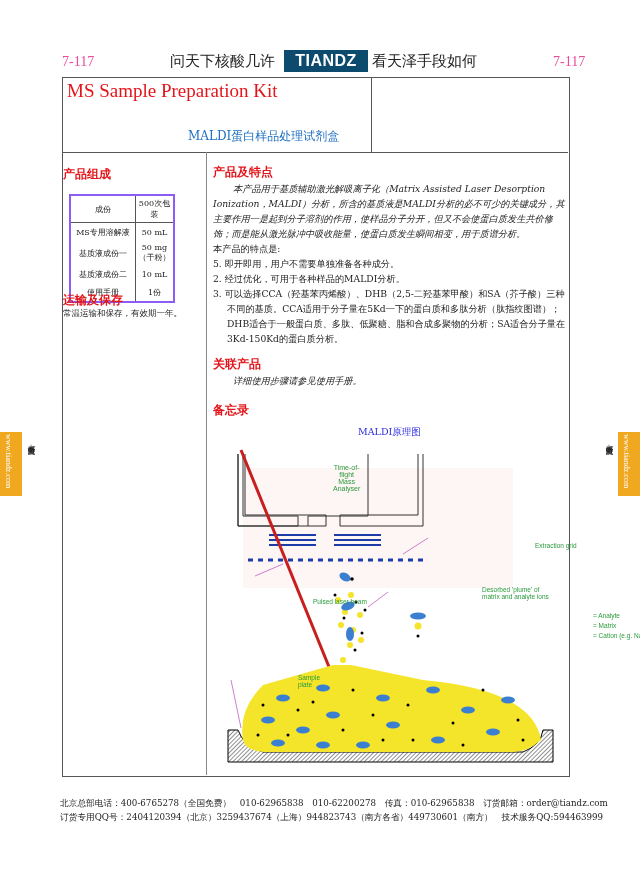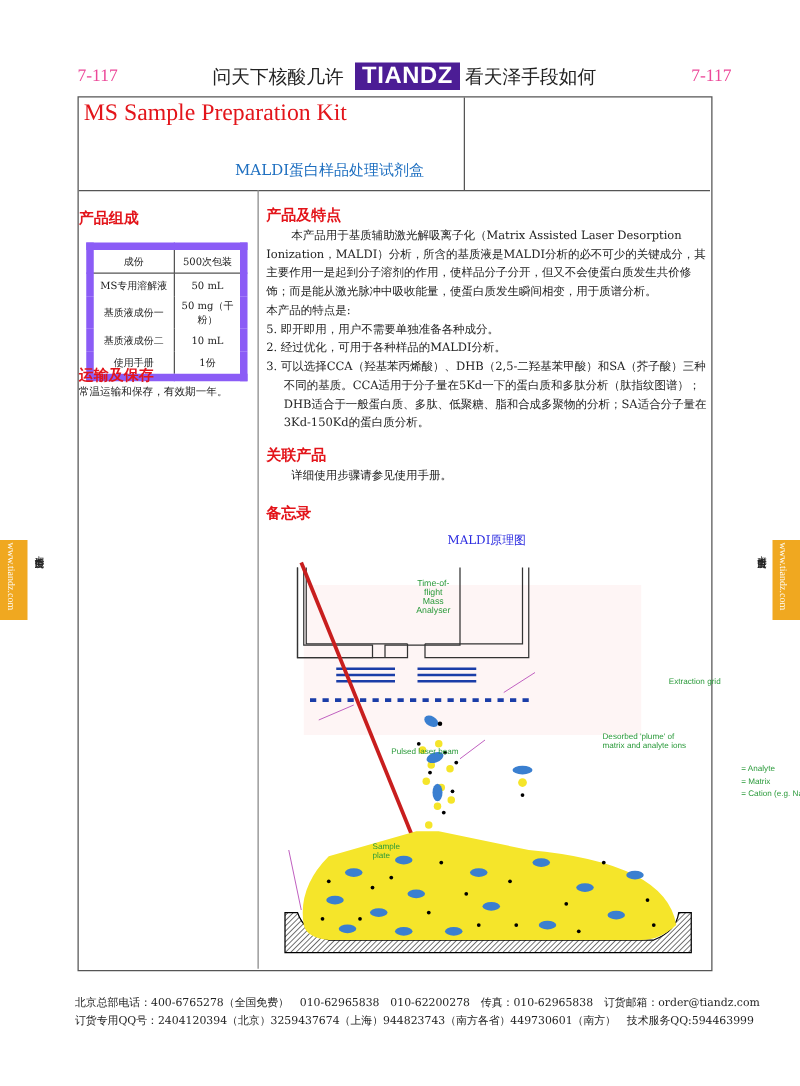--- a/index.html
+++ b/index.html
@@ -2,45 +2,45 @@
 <html><head>
 <meta charset="utf-8">
 <style>
   html,body{margin:0;padding:0;}
   body{width:640px;height:869px;background:#fff;position:relative;overflow:hidden;font-family:"DejaVu Serif",serif;color:#222;}
   .hdr{position:absolute;top:50px;left:0;width:640px;height:24px;}
   .pg{position:absolute;top:4px;font-size:14px;color:#ec4899;font-family:"Liberation Serif",serif;}
   .pg.l{left:62px;} .pg.r{left:553px;}
   .slogan{position:absolute;top:2px;font-size:15px;color:#222;}
   .slogan.l{left:170px;} .slogan.r{left:372px;}
-  .logo{position:absolute;left:284px;top:0;width:84px;height:22px;background:#4c1d95;color:#fff;font-family:"Liberation Sans",sans-serif;font-weight:bold;font-size:19px;line-height:22px;text-align:center;letter-spacing:0.5px;}
+  .logo{position:absolute;left:284px;top:0;width:84px;height:22px;background:#0c4a6e;color:#fff;font-family:"Liberation Sans",sans-serif;font-weight:bold;font-size:16px;line-height:22px;text-align:center;letter-spacing:0.5px;}
   .frame{position:absolute;left:62px;top:77px;width:508px;height:700px;border:1.5px solid #555;box-sizing:border-box;}
   .vdiv-top{position:absolute;left:308px;top:0;width:0;height:74px;border-left:1px solid #555;}
   .hline{position:absolute;left:0;top:74px;width:505px;border-top:1px solid #555;}
   .vdiv-main{position:absolute;left:143px;top:74px;height:623px;border-left:1px solid #888;}
   .title{position:absolute;left:4px;top:2px;font-size:19px;color:#e3151b;font-family:"Liberation Serif",serif;}
   .subtitle{position:absolute;left:125px;top:50px;font-size:12px;color:#1e6fc0;}
   .ptable{position:absolute;left:340px;top:20px;font-size:10px;color:#333;}
   .ptable .row{display:flex;}
   .ptable .row span{display:inline-block;text-align:center;}
   .ptable .c1{width:70px;} .ptable .c2{width:55px;} .ptable .c3{width:45px;}
   .ptable .head{border-bottom:1px solid #444;padding-bottom:2px;}
   .ptable .body{padding-top:2px;}
   .sec-h{font-size:12px;color:#e3151b;font-weight:bold;}
   .left{position:absolute;left:0;top:86px;width:142px;}
   .comp-h{position:absolute;left:0;top:2px;}
-  .comp{position:absolute;left:6px;top:30px;width:129px;border:6px solid #8b5cf6;border-collapse:collapse;font-size:8px;}
+  .comp{position:absolute;left:6px;top:30px;width:106px;border:2px solid #8b5cf6;border-collapse:collapse;font-size:8px;}
   .comp td{text-align:center;padding:2px 0;height:14px;}
   .comp tr.h td{border-bottom:1px solid #555;}
   .comp td.a{border-right:1px solid #555;width:64px;}
   .ship-h{position:absolute;left:0;top:128px;}
   .ship-t{position:absolute;left:0;top:144px;font-size:8.5px;}
   .right{position:absolute;left:150px;top:86px;width:355px;}
   .para{font-size:9.2px;line-height:15px;margin:0;}
-  .indent{text-indent:20px;}
+  .indent{text-indent:20px;font-style:italic;}
   .li{padding-left:14px;text-indent:-14px;}
   .watermark{position:absolute;left:180px;top:390px;width:270px;height:120px;background:#fdeeee;opacity:0.6;}
   .diagram{position:absolute;left:170px;top:350px;}
   .footer{position:absolute;left:60px;top:796px;font-size:8.7px;line-height:14px;color:#222;white-space:nowrap;}
   .sidetab{position:absolute;top:432px;width:22px;height:64px;background:#f0a820;}
   .sidetab.l{left:0;} .sidetab.r{left:618px;}
   .sidetab .url{position:absolute;top:2px;left:4px;writing-mode:vertical-rl;font-size:8px;color:#fff;font-family:"Liberation Serif",serif;}
   .sidecat{position:absolute;top:438px;font-size:7.5px;writing-mode:vertical-rl;color:#222;}
   .sidecat.l{left:26px;} .sidecat.r{left:604px;}
 </style>

